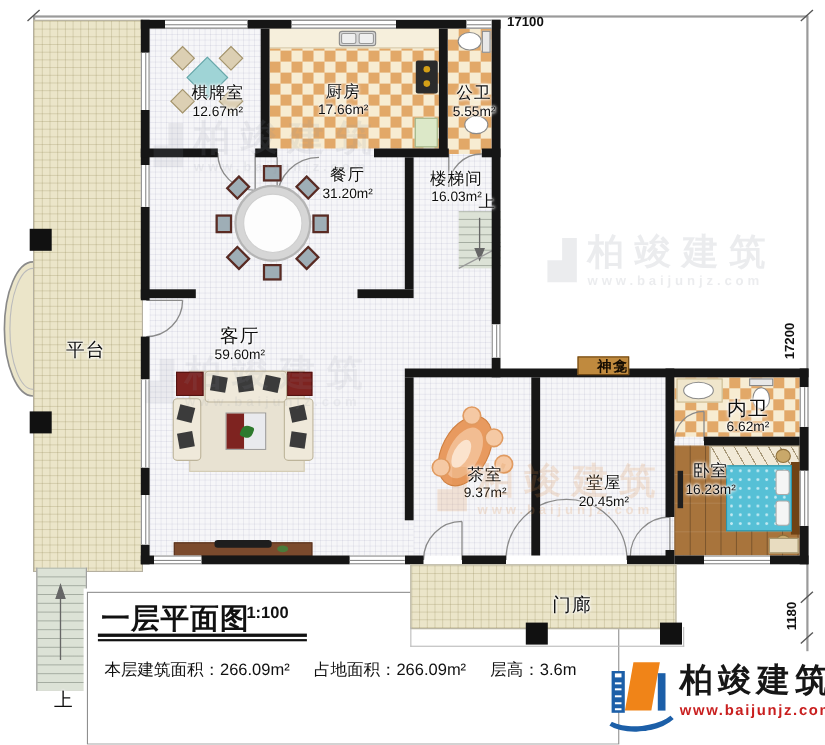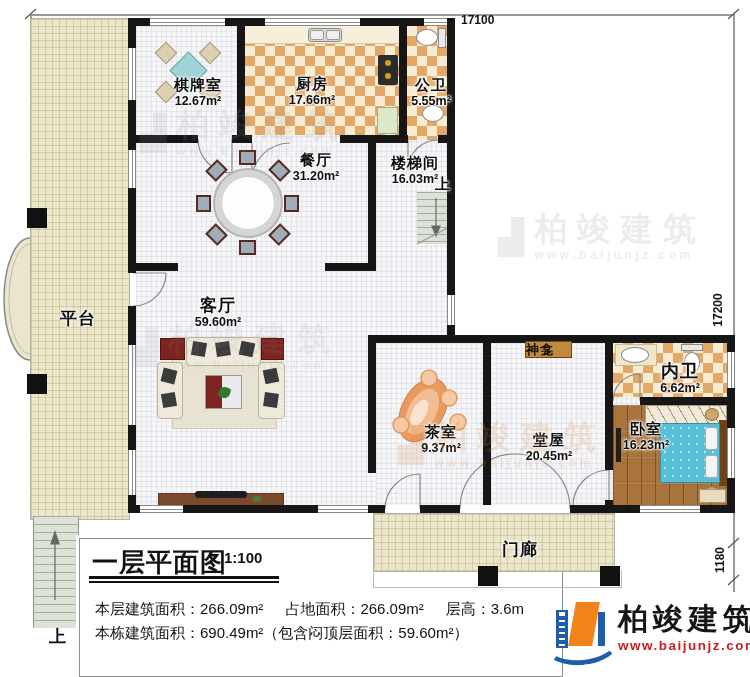--- a/index.html
+++ b/index.html
@@ -27,21 +27,21 @@
   .wall{position:absolute;background:#161616;z-index:5;}
   .lot{position:absolute;background:#9a9a9a;z-index:1;}
   .col{position:absolute;background:#111;z-index:6;}
   .win-h{position:absolute;background-color:#fff;border-top:1px solid #8a8a8a;border-bottom:1px solid #8a8a8a;
     background-image:linear-gradient(#8a8a8a,#8a8a8a);background-size:100% 1px;background-position:0 50%;
     background-repeat:no-repeat;z-index:6;box-sizing:border-box;}
   .win-v{position:absolute;background-color:#fff;border-left:1px solid #8a8a8a;border-right:1px solid #8a8a8a;
     background-image:linear-gradient(#8a8a8a,#8a8a8a);background-size:1px 100%;background-position:50% 0;
     background-repeat:no-repeat;z-index:6;box-sizing:border-box;}
   
-  .room-label{position:absolute;transform:translateX(-50%);text-align:center;font-weight:bold;color:#0d0d0d;
+  .room-label{position:absolute;transform:translateX(-50%);text-align:center;font-weight:normal;color:#0d0d0d;
     line-height:1.12;z-index:7;white-space:nowrap;
     text-shadow:0 0 2px #fff,0 0 2px #fff,0 0 3px #fff,0 0 4px #fff;}
   .rm-name{font-size:15px;letter-spacing:1px;}
   .rm-big{font-size:17px;}
   .rm-area{font-size:12.5px;}
   .dim{position:absolute;font-weight:bold;font-size:12px;color:#111;z-index:7;white-space:nowrap;}
   .dim-v{transform:rotate(-90deg);transform-origin:center;}
   .furn{position:absolute;z-index:3;box-sizing:border-box;}
   
   .wm{position:absolute;display:flex;align-items:center;gap:10px;z-index:7;pointer-events:none;color:#8d93a0;}
@@ -180,21 +180,21 @@
   </div>
   <div class="furn" style="left:205px;top:375px;width:37px;height:34px;border:1px solid #999;display:flex">
     <span style="width:45%;background:#7e2320"></span>
     <span style="width:55%;background:#e9eaee"></span>
     <span style="position:absolute;left:13px;top:11px;width:11px;height:11px;background:#2e7a2e;border-radius:50% 20% 50% 20%;transform:rotate(20deg)"></span>
   </div>
   <div class="furn" style="left:158px;top:493px;width:126px;height:13px;background:#7b4a2d;border:1px solid #5a3420"></div>
   <div class="furn" style="left:195px;top:491px;width:52px;height:7px;background:#1e1e1e;border-radius:3px"></div>
   <div class="furn" style="left:252px;top:496px;width:10px;height:6px;background:#4a7a3a;border-radius:50%"></div>
 
-  <div class="furn" style="left:525px;top:341px;width:47px;height:17px;background:#c08a3e;border:1.5px solid #6f4712;z-index:6;display:flex;align-items:center;justify-content:flex-start">
+  <div class="furn" style="left:525px;top:324px;width:47px;height:17px;background:#c08a3e;border:1.5px solid #6f4712;z-index:6;display:flex;align-items:center;justify-content:flex-end">
     <span style="font-size:13px;font-weight:bold;color:#140c02;letter-spacing:1px">神龛</span>
   </div>
 
   <div class="furn" style="left:615px;top:344px;width:42px;height:22px;background:#f0e6cc;border:1px solid #cbbb92"></div>
   <div class="furn" style="left:621px;top:347px;width:28px;height:16px;background:#fff;border:1.5px solid #8a8a8a;border-radius:50%"></div>
   <div class="furn" style="left:681px;top:344px;width:22px;height:7px;background:#e8e8e8;border:1px solid #8a8a8a"></div>
   <div class="furn" style="left:684px;top:352px;width:16px;height:20px;background:#fff;border:1.5px solid #8a8a8a;border-radius:50% 50% 45% 45%"></div>
 
   <div class="furn" style="left:645px;top:405px;width:82px;height:20px;background:#f2ead8;border:1px solid #a8997a;background-image:repeating-linear-gradient(60deg,#a8997a 0 1px,transparent 1px 9px)"></div>
   <div class="furn" style="left:719px;top:420px;width:8px;height:66px;background:#6f4215"></div>
@@ -341,23 +341,20 @@
   <div class="panel"></div>
   <div class="tb-title">一层平面图</div>
   <div class="tb-scale">1:100</div>
   <div class="tb-rule1"></div>
   <div class="tb-rule2"></div>
   <div class="tb-line" style="top:600px">
     <span>本层建筑面积：266.09m²</span>
     <span>占地面积：266.09m²</span>
     <span>层高：3.6m</span>
   </div>
-  <div class="tb-line" style="top:624px">
-    <span>本栋建筑面积：690.49m²（包含闷顶层面积：59.60m²）</span>
-  </div>
 
   <div class="logo">
     <div class="logo-icon">
       <div class="li-blue"></div>
       <div class="li-orange"></div>
       <div class="li-bar"></div>
       <div class="li-swoosh"></div>
     </div>
     <div>
       <div class="logo-name">柏竣建筑</div>

